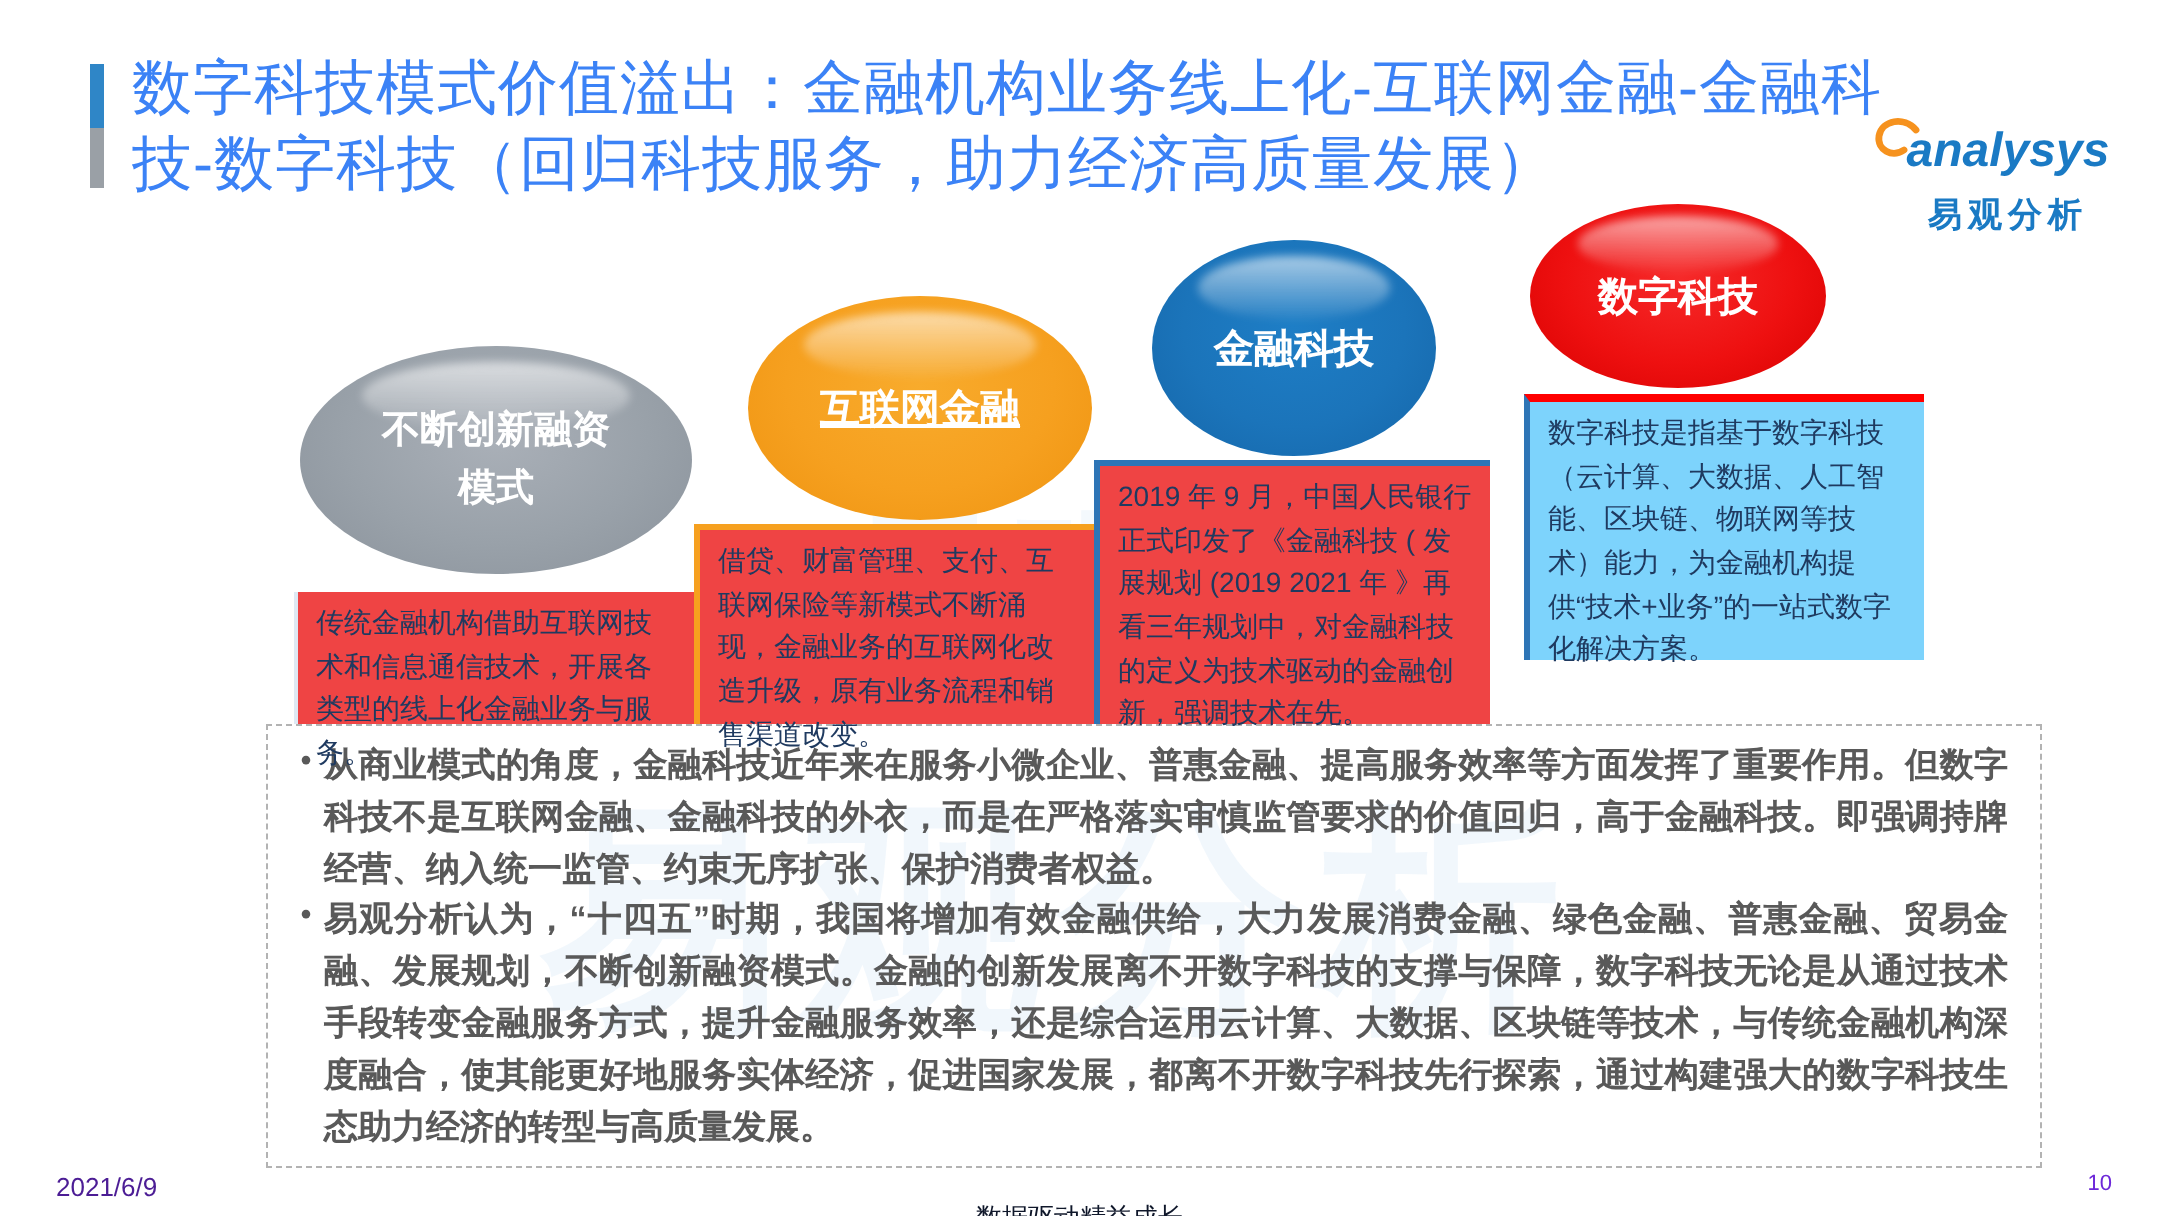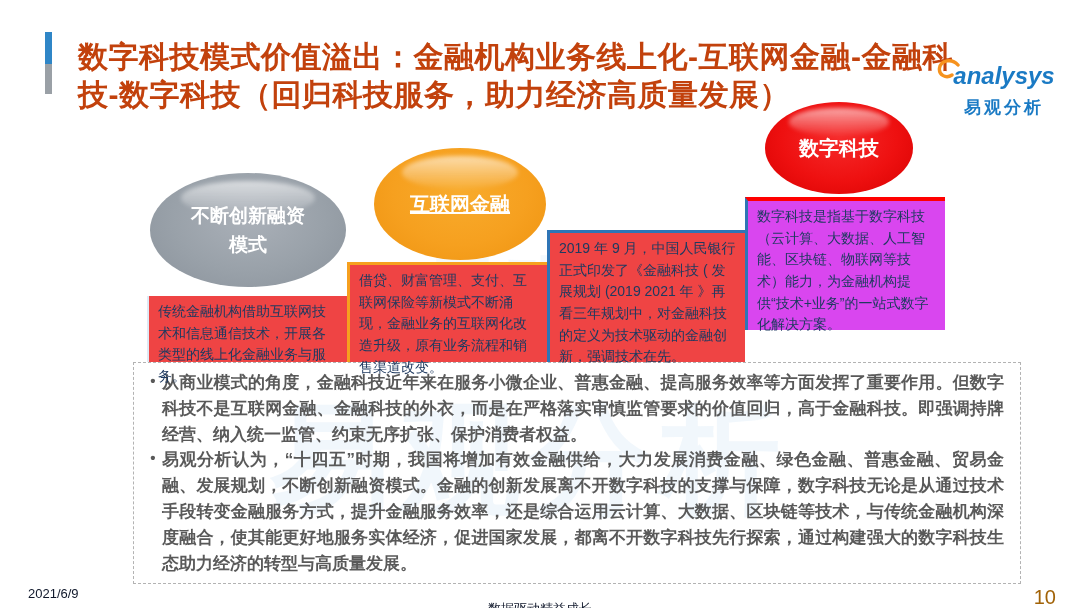--- a/index.html
+++ b/index.html
@@ -2,22 +2,22 @@
 <html><head>
 <meta charset="utf-8">
 <style>
   html,body{margin:0;padding:0;background:#fff;}
   body{width:1080px;height:608px;font-family:"Liberation Sans","DejaVu Sans",sans-serif;}
   .slide{position:relative;width:1080px;height:608px;background:#ffffff;overflow:hidden;}
 
   
   .accent-bar{position:absolute;left:45px;top:32px;width:7px;height:62px;
     background:linear-gradient(#2f86c7 0 52%,#9aa0a6 52% 100%);}
-  .page-title{position:absolute;left:62px;top:22px;width:880px;margin:16px;
-    font-size:30px;line-height:1.27;font-weight:bold;color:#c2410c;letter-spacing:0.5px;}
+  .page-title{position:absolute;left:62px;top:22px;width:880px;margin:4px;
+    font-size:30px;line-height:1.27;font-weight:normal;color:#3b82f6;letter-spacing:0.5px;}
 
   
   .logo{position:absolute;left:938px;top:18px;width:132px;text-align:center;margin-top:44px;}
   .logo-row{position:relative;height:32px;}
   .logo-swoosh{position:absolute;left:-2px;top:-4px;}
   .logo-brand{font-size:24px;font-weight:bold;font-style:italic;color:#1a7ac4;letter-spacing:0px;}
   .logo-cn{font-size:17px;font-weight:bold;color:#1a7ac4;letter-spacing:3px;margin-top:2px;}
 
   
   .ellipse{position:absolute;border-radius:50%;display:flex;align-items:center;justify-content:center;
@@ -35,39 +35,39 @@
   .e4{left:765px;top:102px;width:148px;height:92px;font-size:20px;
     background:radial-gradient(ellipse at 50% 40%, #f62a2a 0%, #ee1010 55%, #d70000 100%);}
 
   
   .step{position:absolute;background:#ef4444;color:#1f3a60;font-size:14px;line-height:1.55;
     font-weight:500;z-index:2;box-sizing:border-box;padding:5px 9px;}
   .step p{margin:0;}
   .s1{left:147px;top:296px;width:200px;height:66px;border-left:2px solid #dfe9f4;}
   .s2{left:347px;top:262px;width:200px;height:100px;border-top:3px solid #f6a01f;border-left:3px solid #f6a01f;}
   .s3{left:547px;top:230px;width:198px;height:132px;border-top:3px solid #2e75b6;border-left:3px solid #2e75b6;}
-  .s4{left:745px;top:197px;width:200px;height:133px;border-top:4px solid #ff0000;border-left:3px solid #2e75b6;
-    background:#d946ef;}
+  .s4{left:762px;top:197px;width:200px;height:133px;border-top:4px solid #ff0000;border-left:3px solid #2e75b6;
+    background:#7dd3fc;}
 
   
   .analysis-box{position:absolute;left:133px;top:362px;width:888px;height:222px;box-sizing:border-box;
     border:1px dashed #b3b3b3;padding:7px 16px 6px 10px;z-index:1;}
   .bullet{display:flex;font-size:17px;line-height:1.52;color:#595959;font-weight:bold;}
   .bullet .dot{width:18px;flex:0 0 18px;text-align:center;font-size:15px;}
   .bullet p{margin:0;flex:1;text-align:justify;}
 
   
   .wm{position:absolute;color:rgba(120,175,225,0.10);font-weight:bold;pointer-events:none;z-index:0;}
   .wm1{left:270px;top:380px;font-size:120px;letter-spacing:10px;}
   .wm2{left:420px;top:240px;font-size:80px;letter-spacing:6px;color:rgba(120,175,225,0.08);}
 
   
-  .footer-date{position:absolute;left:28px;top:586px;font-size:13px;color:#0f172a;}
+  .footer-date{position:absolute;left:28px;top:586px;font-size:13px;color:#4c1d95;}
   .footer-slogan{position:absolute;left:0;top:600px;width:1080px;text-align:center;font-size:13px;color:#0f172a;}
-  .footer-page{position:absolute;right:24px;top:586px;font-size:20px;color:#a16207;}
+  .footer-page{position:absolute;right:24px;top:586px;font-size:11px;color:#6d28d9;}
 </style>
 </head>
 <body>
 
 <div class="slide">
 
   <span class="wm wm1">易观分析</span>
   <span class="wm wm2">易观</span>
 
   <div class="accent-bar"></div>
@@ -81,20 +81,23 @@
       <span class="logo-brand">analysys</span>
     </div>
     <div class="logo-cn">易观分析</div>
   </div>
 
   <div class="ellipse e1">
     <span>不断创新融资模式</span>
   </div>
   <div class="ellipse e2">
     <span>互联网金融</span>
+  </div>
+  <div class="ellipse e3">
+    <span>金融科技</span>
   </div>
   <div class="ellipse e4">
     <span>数字科技</span>
   </div>
 
   <div class="step s1">
     <p>传统金融机构借助互联网技术和信息通信技术，开展各类型的线上化金融业务与服务。</p>
   </div>
   <div class="step s2">
     <p>借贷、财富管理、支付、互联网保险等新模式不断涌现，金融业务的互联网化改造升级，原有业务流程和销售渠道改变。</p>

